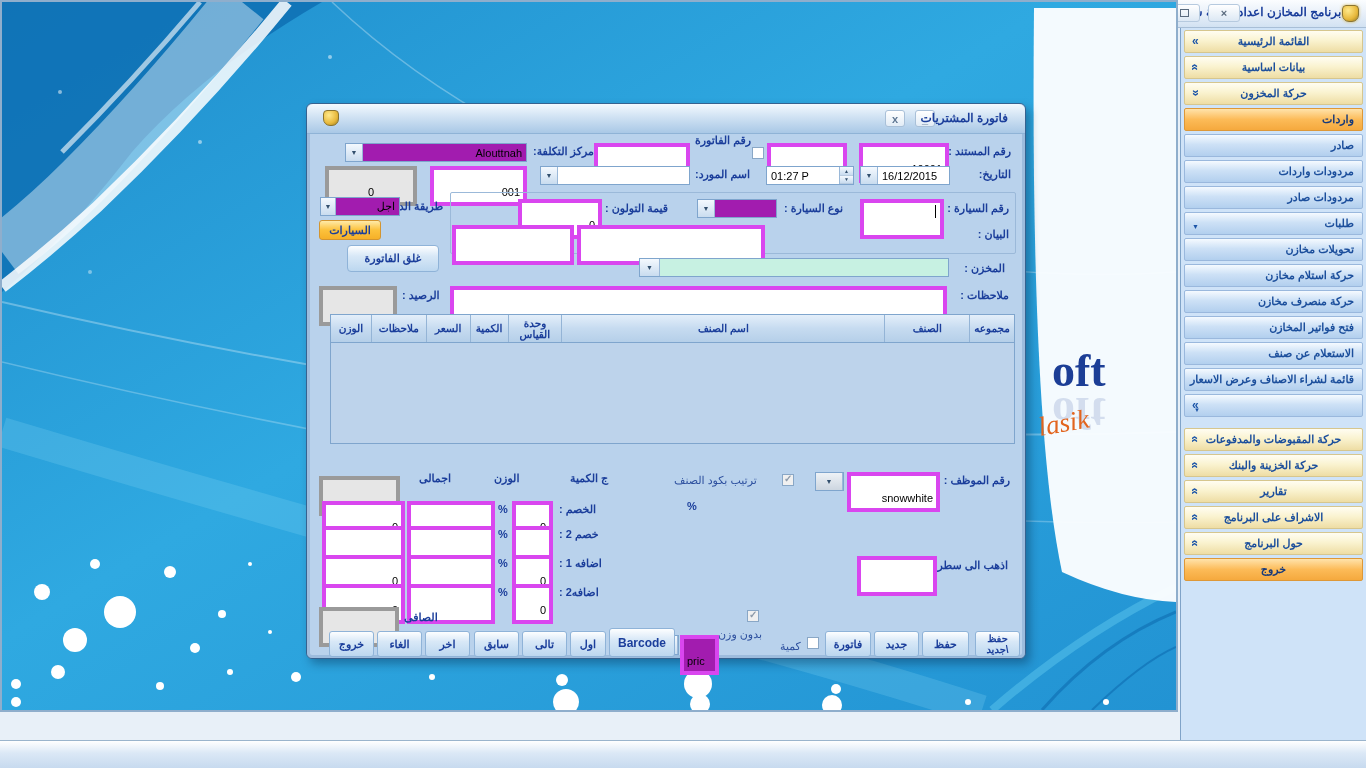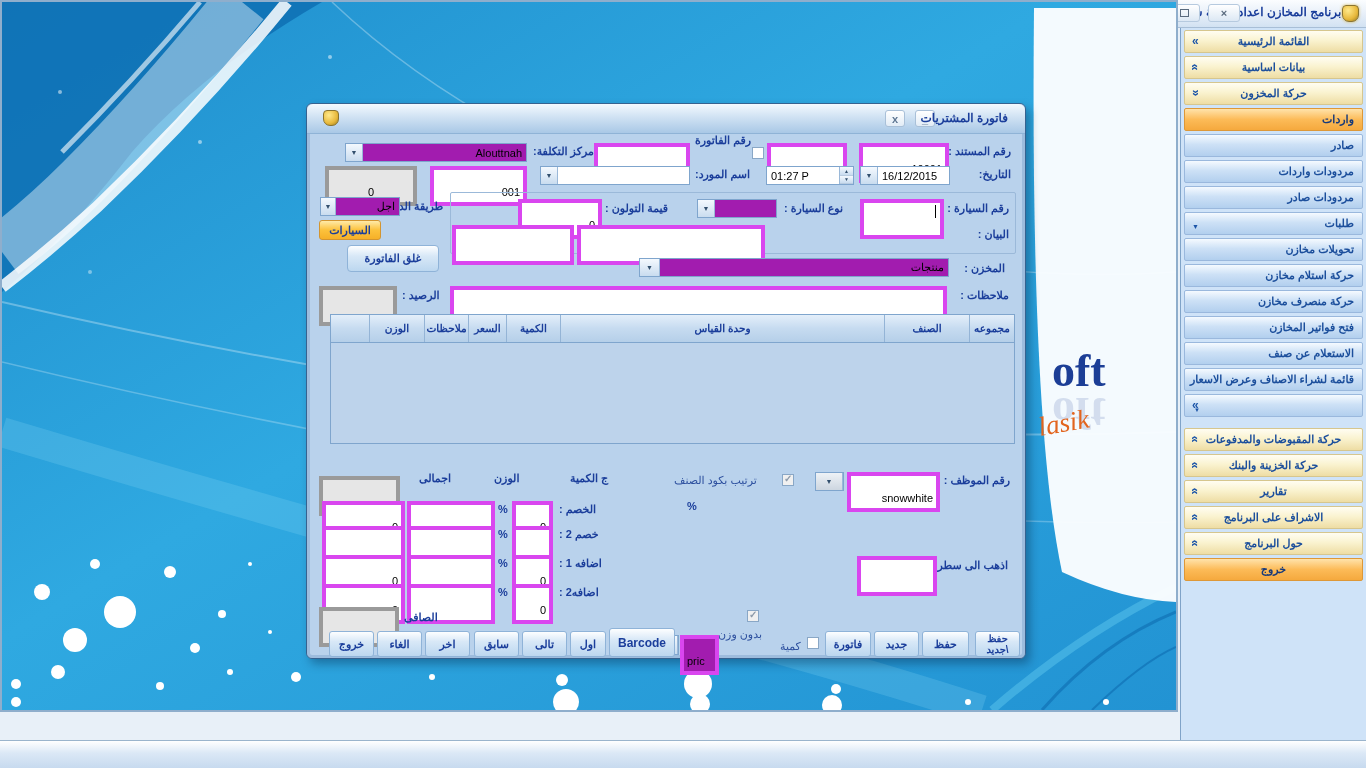--- a/index.html
+++ b/index.html
@@ -305,35 +305,35 @@
     <span class="arr" style="width:15px">▼</span>
     <span class="cval cyanb">اجل</span>
   </div>
   <div class="btn btn-gold" style="left:12px;top:116px;width:62px;height:20px">
       <span>السيارات</span>
     </div>
 
   <div class="lbl" style="right:20px;top:158px">المخزن :</div>
   <div class="combo cyan" style="left:332px;top:154px;width:310px">
     <span class="arr" style="width:20px">▼</span>
-    <span class="cval cyanb">منتجات</span>
   </div>
   <div class="btn" style="left:40px;top:141px;width:92px;height:27px;border-radius:4px">
       <span>غلق الفاتورة</span>
     </div>
 
   <div class="lbl" style="right:16px;top:185px">ملاحظات :</div>
   <div class="inp" style="left:143px;top:182px;width:497px;height:20px"></div>
   <div class="lbl" style="left:95px;top:185px">الرصيد :</div>
   <div class="inp grayb" style="left:12px;top:182px;width:78px;height:20px"></div>
 
   <div class="ttable">
     <div class="thead">
         <div class="th">مجموعه</div>
         <div class="th">الصنف</div>
+        <div class="th">اسم الصنف</div>
         <div class="th">وحدة القياس</div>
         <div class="th">الكمية</div>
         <div class="th">السعر</div>
         <div class="th">ملاحظات</div>
         <div class="th">الوزن</div>
       </div>
     <div style="height:100px"></div>
   </div>
 
   <div class="lbl" style="right:15px;top:370px">رقم الموظف :</div>

